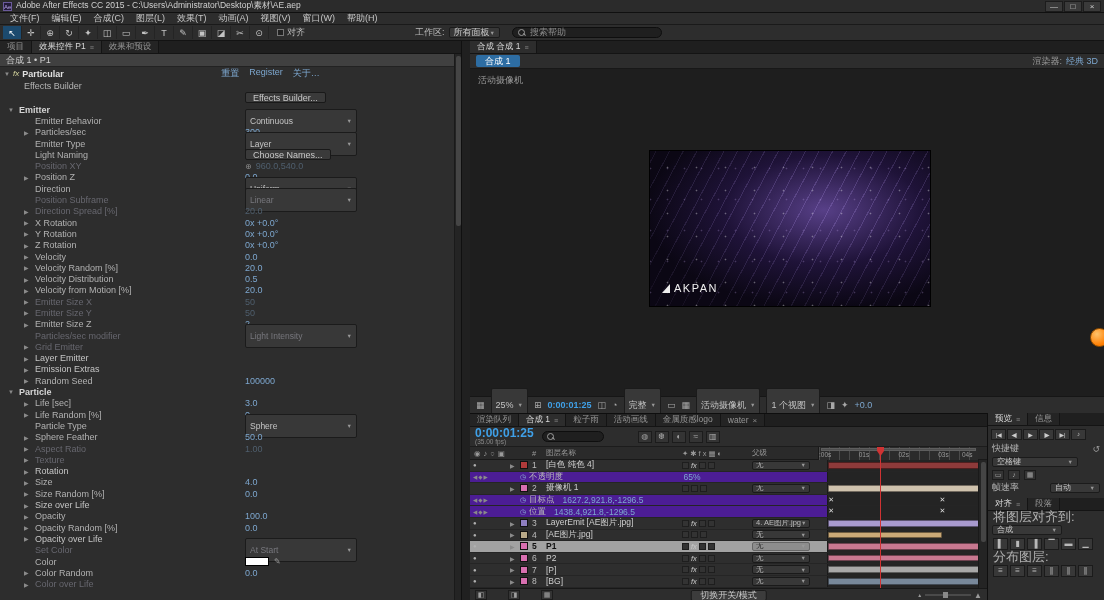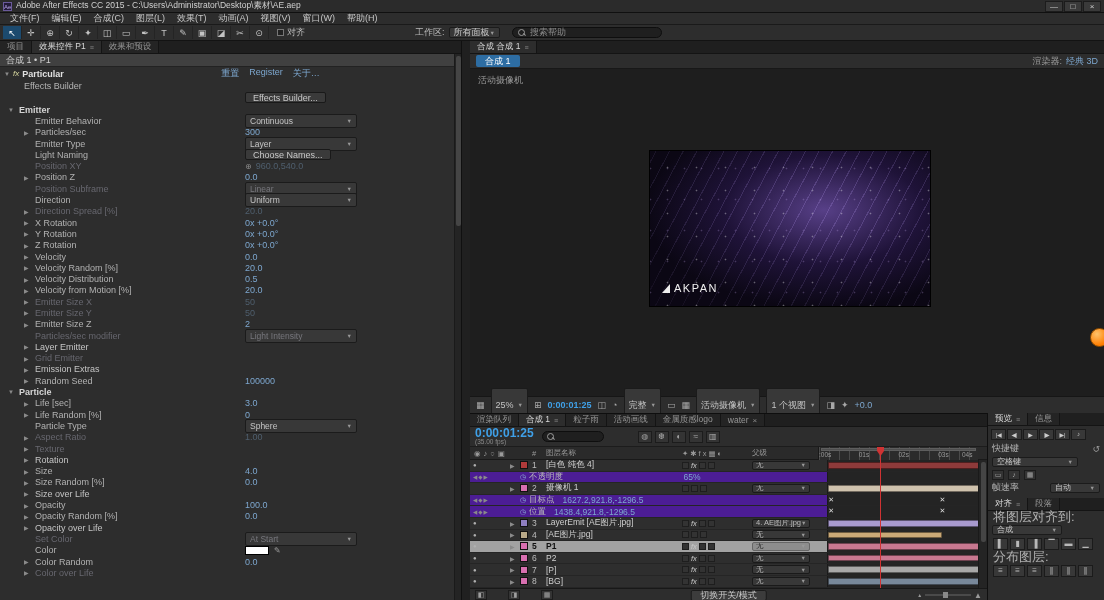--- a/index.html
+++ b/index.html
@@ -43,21 +43,21 @@
   .builder-label{height:11px;display:flex;align-items:center;padding-left:24px;color:#b4b4b4}
   .builder-row{height:13px;display:flex;align-items:center;padding-left:245px}
   .fxbtn{height:11px;background:#3a3a3a;border:1px solid #191919;border-radius:2px;padding:0 7px;display:inline-flex;align-items:center;color:#c8c8c8;white-space:nowrap}
   .fxrow{height:11.3px;display:flex;align-items:center;padding-left:24px;white-space:nowrap}
   .fxrow .tw{width:11px;color:#8a8a8a;font-size:6px;flex:0 0 11px}
   .fxrow .nm{flex:0 0 210px;overflow:hidden;color:#b2b2b2}
   .fxrow.group{padding-left:8px}
   .fxrow.group .nm{flex-basis:226px;color:#d4d4d4;font-weight:bold}
   .fxrow.group2 .nm{color:#c4c4c4}
   .bval{color:#7da7cf}
-  .fxrow .dd{min-width:112px;max-width:112px;height:14px;font-size:8.5px}
+  .fxrow .dd{min-width:112px;max-width:112px;height:24px;font-size:8.5px}
   .fxrow.dim .nm{color:#67676f}
   .fxrow.dim .bval{color:#4f5f6e}
   .fxrow.dim .dd{color:#77777d}
   .poscross{color:#8a8a8a;margin-right:4px;font-size:8px}
   .swatch{width:24px;height:9px;background:#fff;border:1px solid #000;display:inline-block}
   .eyedrop{margin-left:5px;color:#9a9a9a;font-size:8px}
   .vscroll{position:absolute;right:0;top:13px;bottom:0;width:7px;background:#242424;border-left:1px solid #1a1a1a}
   .vthumb{position:absolute;left:1px;width:5px;background:#454545;border-radius:2px}
 
   
@@ -269,36 +269,36 @@
         <span class="tw"></span>
         <span class="nm">Position XY</span>
         <span class="poscross">⊕</span>
         <span class="bval">960.0,540.0</span>
       </div>
       <div class="fxrow">
         <span class="tw">▶</span>
         <span class="nm">Position Z</span>
         <span class="bval">0.0</span>
       </div>
+      <div class="fxrow">
+        <span class="tw"></span>
+        <span class="nm">Direction</span>
+        <span class="dd">
+          <span>Uniform</span>
+          <span class="car">▼</span>
+        </span>
+      </div>
       <div class="fxrow dim">
         <span class="tw"></span>
         <span class="nm">Position Subframe</span>
         <span class="dd">
           <span>Linear</span>
           <span class="car">▼</span>
         </span>
       </div>
-      <div class="fxrow">
-        <span class="tw"></span>
-        <span class="nm">Direction</span>
-        <span class="dd">
-          <span>Uniform</span>
-          <span class="car">▼</span>
-        </span>
-      </div>
       <div class="fxrow dim">
         <span class="tw">▶</span>
         <span class="nm">Direction Spread [%]</span>
         <span class="bval">20.0</span>
       </div>
       <div class="fxrow">
         <span class="tw">▶</span>
         <span class="nm">X Rotation</span>
         <span class="bval">0x +0.0°</span>
       </div>
@@ -348,27 +348,27 @@
         <span class="bval">2</span>
       </div>
       <div class="fxrow dim">
         <span class="tw"></span>
         <span class="nm">Particles/sec modifier</span>
         <span class="dd">
           <span>Light Intensity</span>
           <span class="car">▼</span>
         </span>
       </div>
+      <div class="fxrow dim group2">
+        <span class="tw">▶</span>
+        <span class="nm">Grid Emitter</span>
+      </div>
       <div class="fxrow group2">
         <span class="tw">▶</span>
         <span class="nm">Layer Emitter</span>
-      </div>
-      <div class="fxrow dim group2">
-        <span class="tw">▶</span>
-        <span class="nm">Grid Emitter</span>
       </div>
       <div class="fxrow group2">
         <span class="tw">▶</span>
         <span class="nm">Emission Extras</span>
       </div>
       <div class="fxrow">
         <span class="tw">▶</span>
         <span class="nm">Random Seed</span>
         <span class="bval">100000</span>
       </div>
@@ -386,20 +386,25 @@
         <span class="nm">Life Random [%]</span>
         <span class="bval">0</span>
       </div>
       <div class="fxrow">
         <span class="tw"></span>
         <span class="nm">Particle Type</span>
         <span class="dd">
           <span>Sphere</span>
           <span class="car">▼</span>
         </span>
+      </div>
+      <div class="fxrow">
+        <span class="tw">▶</span>
+        <span class="nm">Sphere Feather</span>
+        <span class="bval">50.0</span>
       </div>
       <div class="fxrow dim">
         <span class="tw">▶</span>
         <span class="nm">Aspect Ratio</span>
         <span class="bval">1.00</span>
       </div>
       <div class="fxrow dim group2">
         <span class="tw">▶</span>
         <span class="nm">Texture</span>
       </div>

